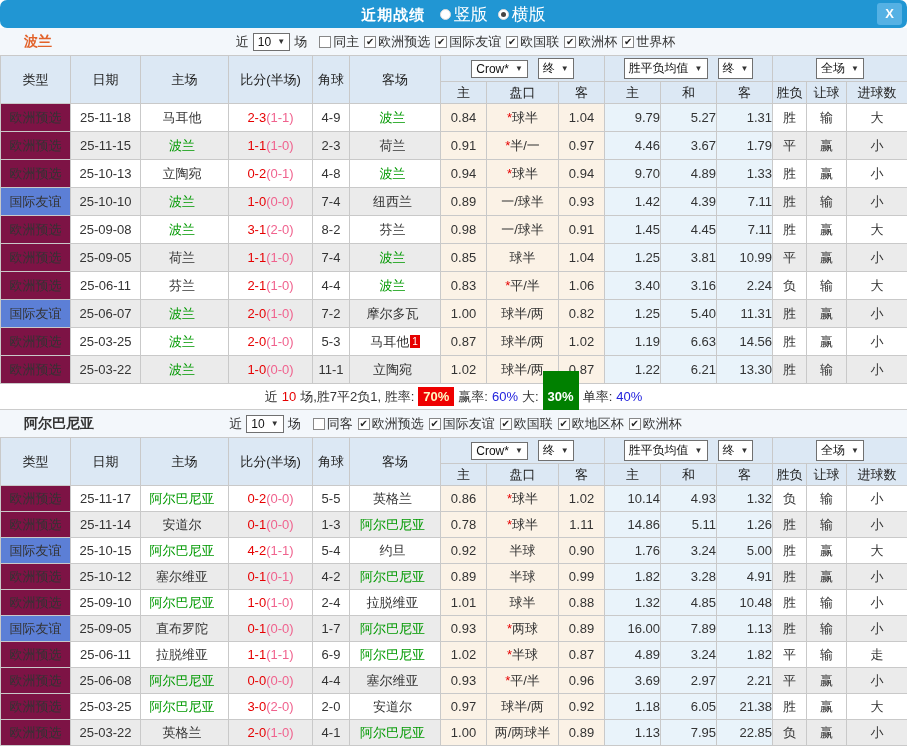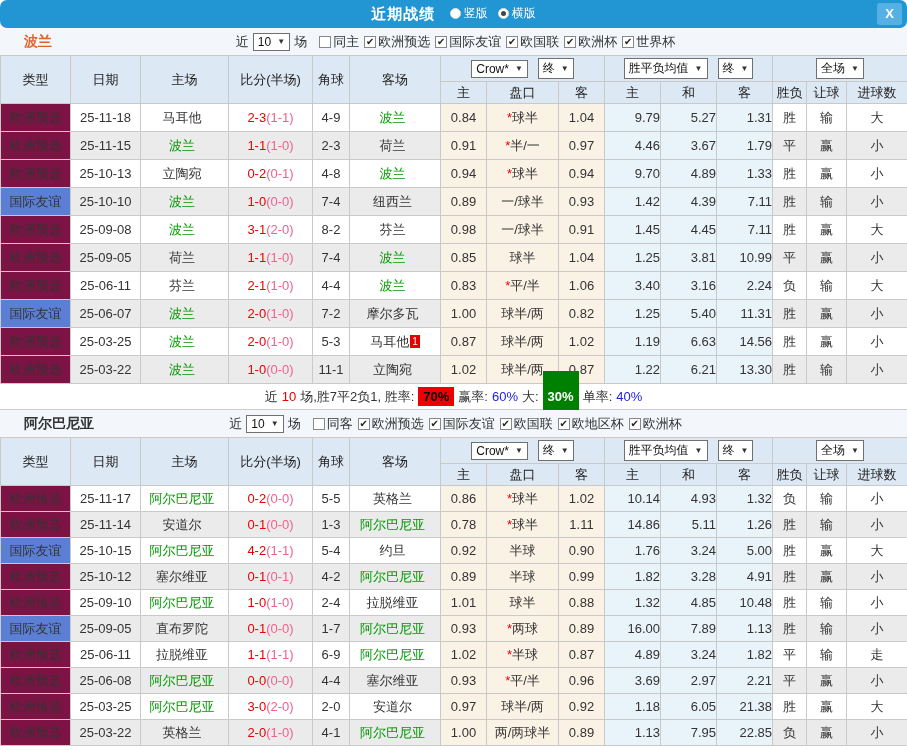--- a/index.html
+++ b/index.html
@@ -1,21 +1,21 @@
 <!DOCTYPE html>
 <html style="--titlebar: #2196d3; --titlebar_light: #55b1e4; --header_bg: #dce8f4; --filter_bg: #f3f7fb; --border: #c9c9c9; --row_alt: #ebebeb; --type_euro: #7d1345; --type_friendly: #5c7fd6; --focus_green: #009900; --score_red: #e60000; --half_pink: #f0628e; --res_red: #e60000; --res_blue: #0000e6; --res_green: #008000; --odds_bg: #fbf2e6; --avg_bg: #e9f3fa; --rate_red: #ee0000; --rate_green: #008000;"><head>
 <meta charset="utf-8">
 <style>
   body{margin:0;font-family:"Liberation Sans","DejaVu Sans",sans-serif;background:#fff;}
   .window{width:907px;height:750px;overflow:hidden;background:#fff;position:relative;}
 
   
   .titlebar{height:28px;background:var(--titlebar,#2196d3);display:flex;align-items:center;justify-content:center;position:relative;border-radius:7px;}
   .title{color:#fff;font-weight:bold;font-size:15px;letter-spacing:1px;}
-  .radio-item{display:inline-flex;align-items:center;margin-left:10px;color:#fff;font-size:12px;cursor:pointer;gap:3px;}
+  .radio-item{display:inline-flex;align-items:center;margin-left:10px;color:#fff;font-size:17px;cursor:pointer;gap:3px;}
   .radio{width:11px;height:11px;border-radius:50%;background:#fff;border:1px solid #dcdcdc;display:inline-block;position:relative;box-sizing:border-box;}
   .radio.on::after{content:"";position:absolute;left:2px;top:2px;width:5px;height:5px;border-radius:50%;background:#444;}
   .close-btn{position:absolute;right:5px;top:3px;width:25px;height:22px;line-height:22px;text-align:center;background:var(--titlebar_light,#55b1e4);color:#fff;font-weight:bold;font-size:13px;border-radius:3px;cursor:pointer;}
 
   
   .filter-row{height:27px;background:var(--filter_bg,#f3f7fb);display:flex;align-items:center;position:relative;}
   .team{position:absolute;left:24px;top:0;line-height:27px;font-weight:bold;font-size:14px;}
   .filters{margin:0 auto;display:flex;align-items:center;font-size:13px;color:#333;}
   .flabel{margin:0 4px;}
   .select{display:inline-flex;align-items:center;background:#fff;border:1px solid #707070;padding:1px 4px;font-size:12px;color:#111;cursor:pointer;white-space:nowrap;}
@@ -49,21 +49,21 @@
   td.c-red{color:var(--res_red,#e60000);}
   td.c-blue{color:var(--res_blue,#0000e6);}
   td.c-green{color:var(--res_green,#008000);}
 
   
   .summary{height:25px;line-height:25px;text-align:center;font-size:13px;color:#333;background:#fff;border-bottom:1px solid #ccc;}
   .summary span{margin:0 2px;}
   .p-plain{color:#333;}
   .p-red{color:#e60000;}
   .p-blue{color:#2222dd;}
-  .p-red-box{background:var(--rate_red,#ee0000);color:#000000;padding:2px 5px;font-weight:bold;}
+  .p-red-box{background:var(--rate_red,#ee0000);color:#fef9c3;padding:2px 5px;font-weight:bold;}
   .p-green-box{background:var(--rate_green,#008000);color:#fff;padding:18px 5px;font-weight:bold;}
 </style>
 </head>
 <body>
 
 <div class="window">
   <div class="titlebar">
     <div class="title-cluster">
       <span class="title">近期战绩</span>
       <span id="layout-radios"><label class="radio-item">

